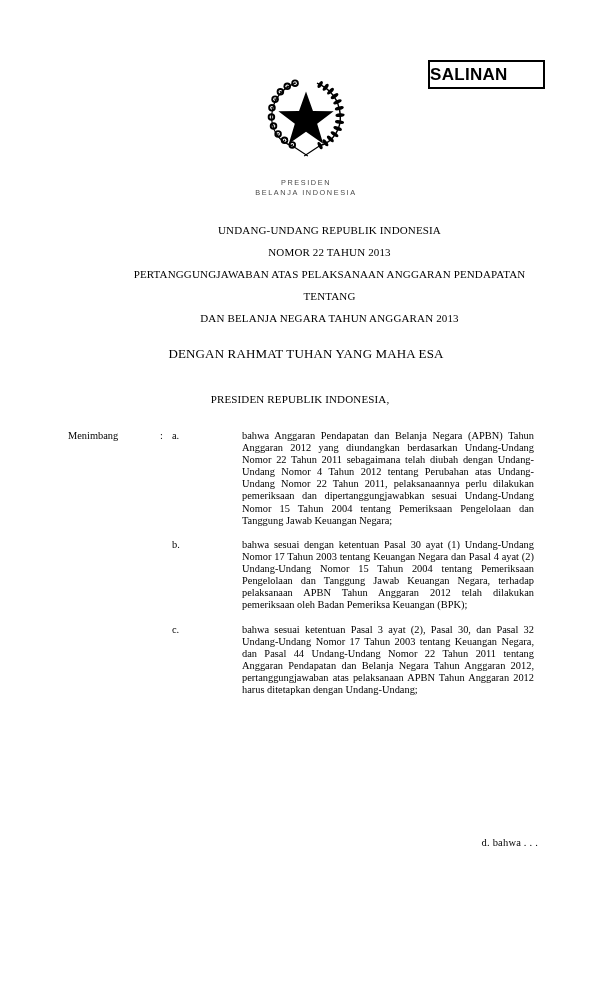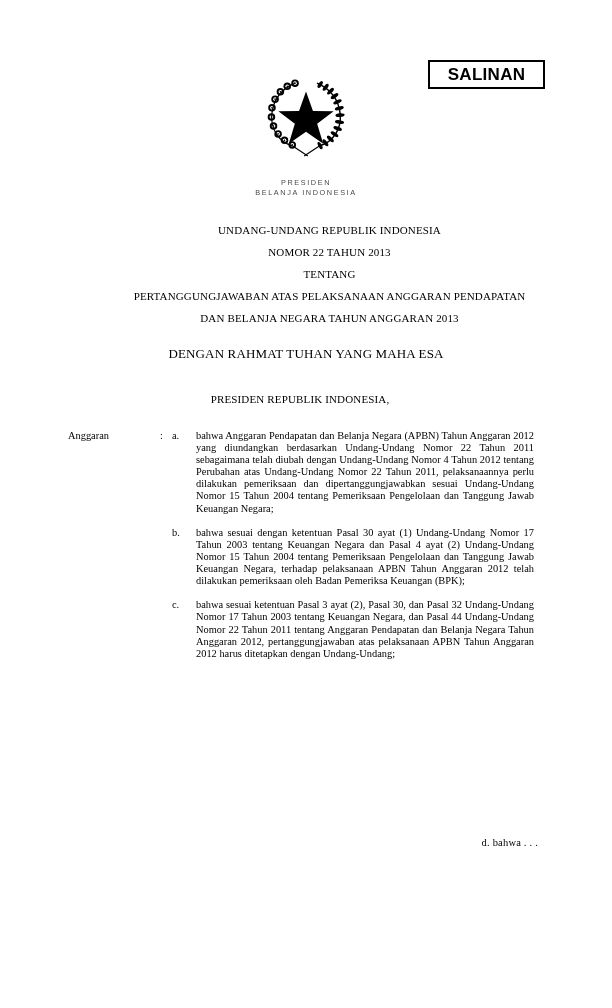--- a/index.html
+++ b/index.html
@@ -28,21 +28,20 @@
   .salinan-box {
     position: absolute;
     left: 428px;
     top: 60px;
     width: 117px;
     height: 29px;
     border: 2px solid #000;
     box-sizing: border-box;
     display: flex;
     align-items: center;
-    justify-content: center;
   }
   .salinan-text {
     font-family: "Liberation Sans", sans-serif;
     font-weight: bold;
     font-size: 17px;
     letter-spacing: 0.3px;
     line-height: 1;
     color: #000;
   }
 
@@ -147,20 +146,21 @@
   }
   .cons-marker {
     width: 24px;
     flex: 0 0 24px;
   }
   .cons-text {
     flex: 1 1 auto;
     text-align: justify;
     text-justify: inter-word;
     hyphens: none;
+    margin-left: 46px;
   }
 
   
   .catchword {
     position: absolute;
     left: 4px;
     top: 836px;
     width: 534px;
     text-align: right;
     font-family: "Liberation Serif", serif;
@@ -263,32 +263,32 @@
     </svg>
     <div class="emblem-caption">
       <div>PRESIDEN</div>
       <div>BELANJA INDONESIA</div>
     </div>
   </div>
 
   <div class="title-block">
     <div class="title-line">UNDANG-UNDANG REPUBLIK INDONESIA</div>
     <div class="title-line">NOMOR 22 TAHUN 2013</div>
+    <div class="title-line">PERTANGGUNGJAWABAN ATAS PELAKSANAAN ANGGARAN PENDAPATAN</div>
     <div class="title-line">TENTANG</div>
-    <div class="title-line">PERTANGGUNGJAWABAN ATAS PELAKSANAAN ANGGARAN PENDAPATAN</div>
     <div class="title-line">DAN BELANJA NEGARA TAHUN ANGGARAN 2013</div>
   </div>
 
   <div class="rahmat-line">DENGAN RAHMAT TUHAN YANG MAHA ESA</div>
 
   <div class="presiden-line">PRESIDEN REPUBLIK INDONESIA,</div>
 
   <div class="considerans">
     <div class="cons-row">
-      <div class="cons-label">Anggaran</div>
+      <div class="cons-label">Menimbang</div>
       <div class="cons-colon">:</div>
       <div class="cons-items">
 
         <div class="cons-item">
           <div class="cons-marker">a.</div>
           <div class="cons-text">bahwa Anggaran Pendapatan dan Belanja Negara (APBN) Tahun Anggaran 2012 yang diundangkan berdasarkan Undang-Undang Nomor 22 Tahun 2011 sebagaimana telah diubah dengan Undang-Undang Nomor 4 Tahun 2012 tentang Perubahan atas Undang-Undang Nomor 22 Tahun 2011, pelaksanaannya perlu dilakukan pemeriksaan dan dipertanggungjawabkan sesuai Undang-Undang Nomor 15 Tahun 2004 tentang Pemeriksaan Pengelolaan dan Tanggung Jawab Keuangan Negara;</div>
         </div>
 
         <div class="cons-item">
           <div class="cons-marker">b.</div>

